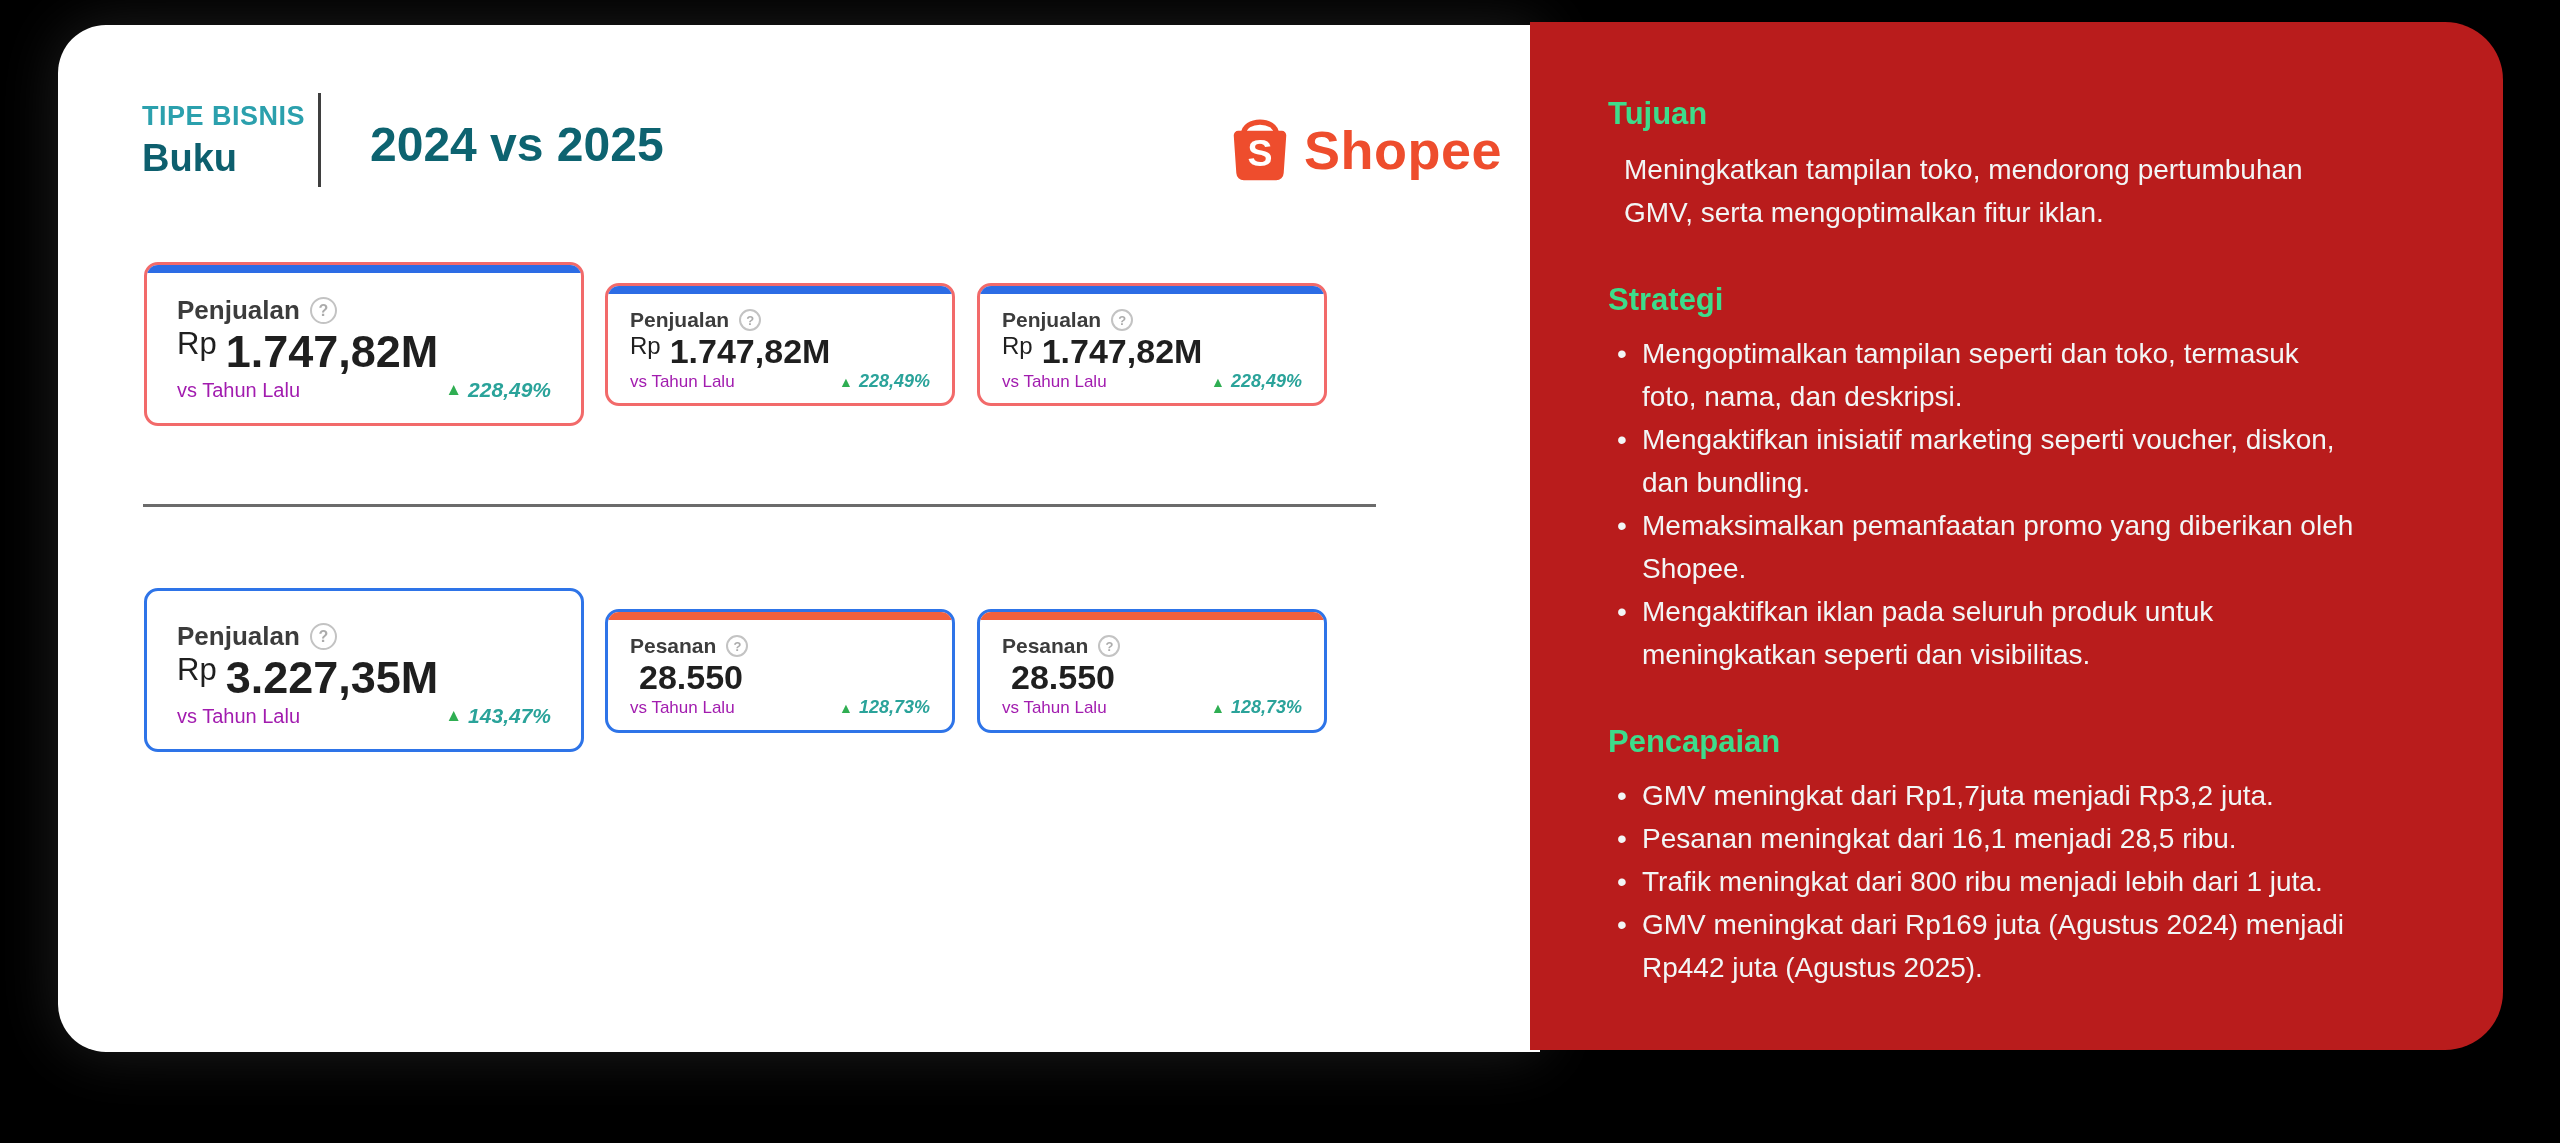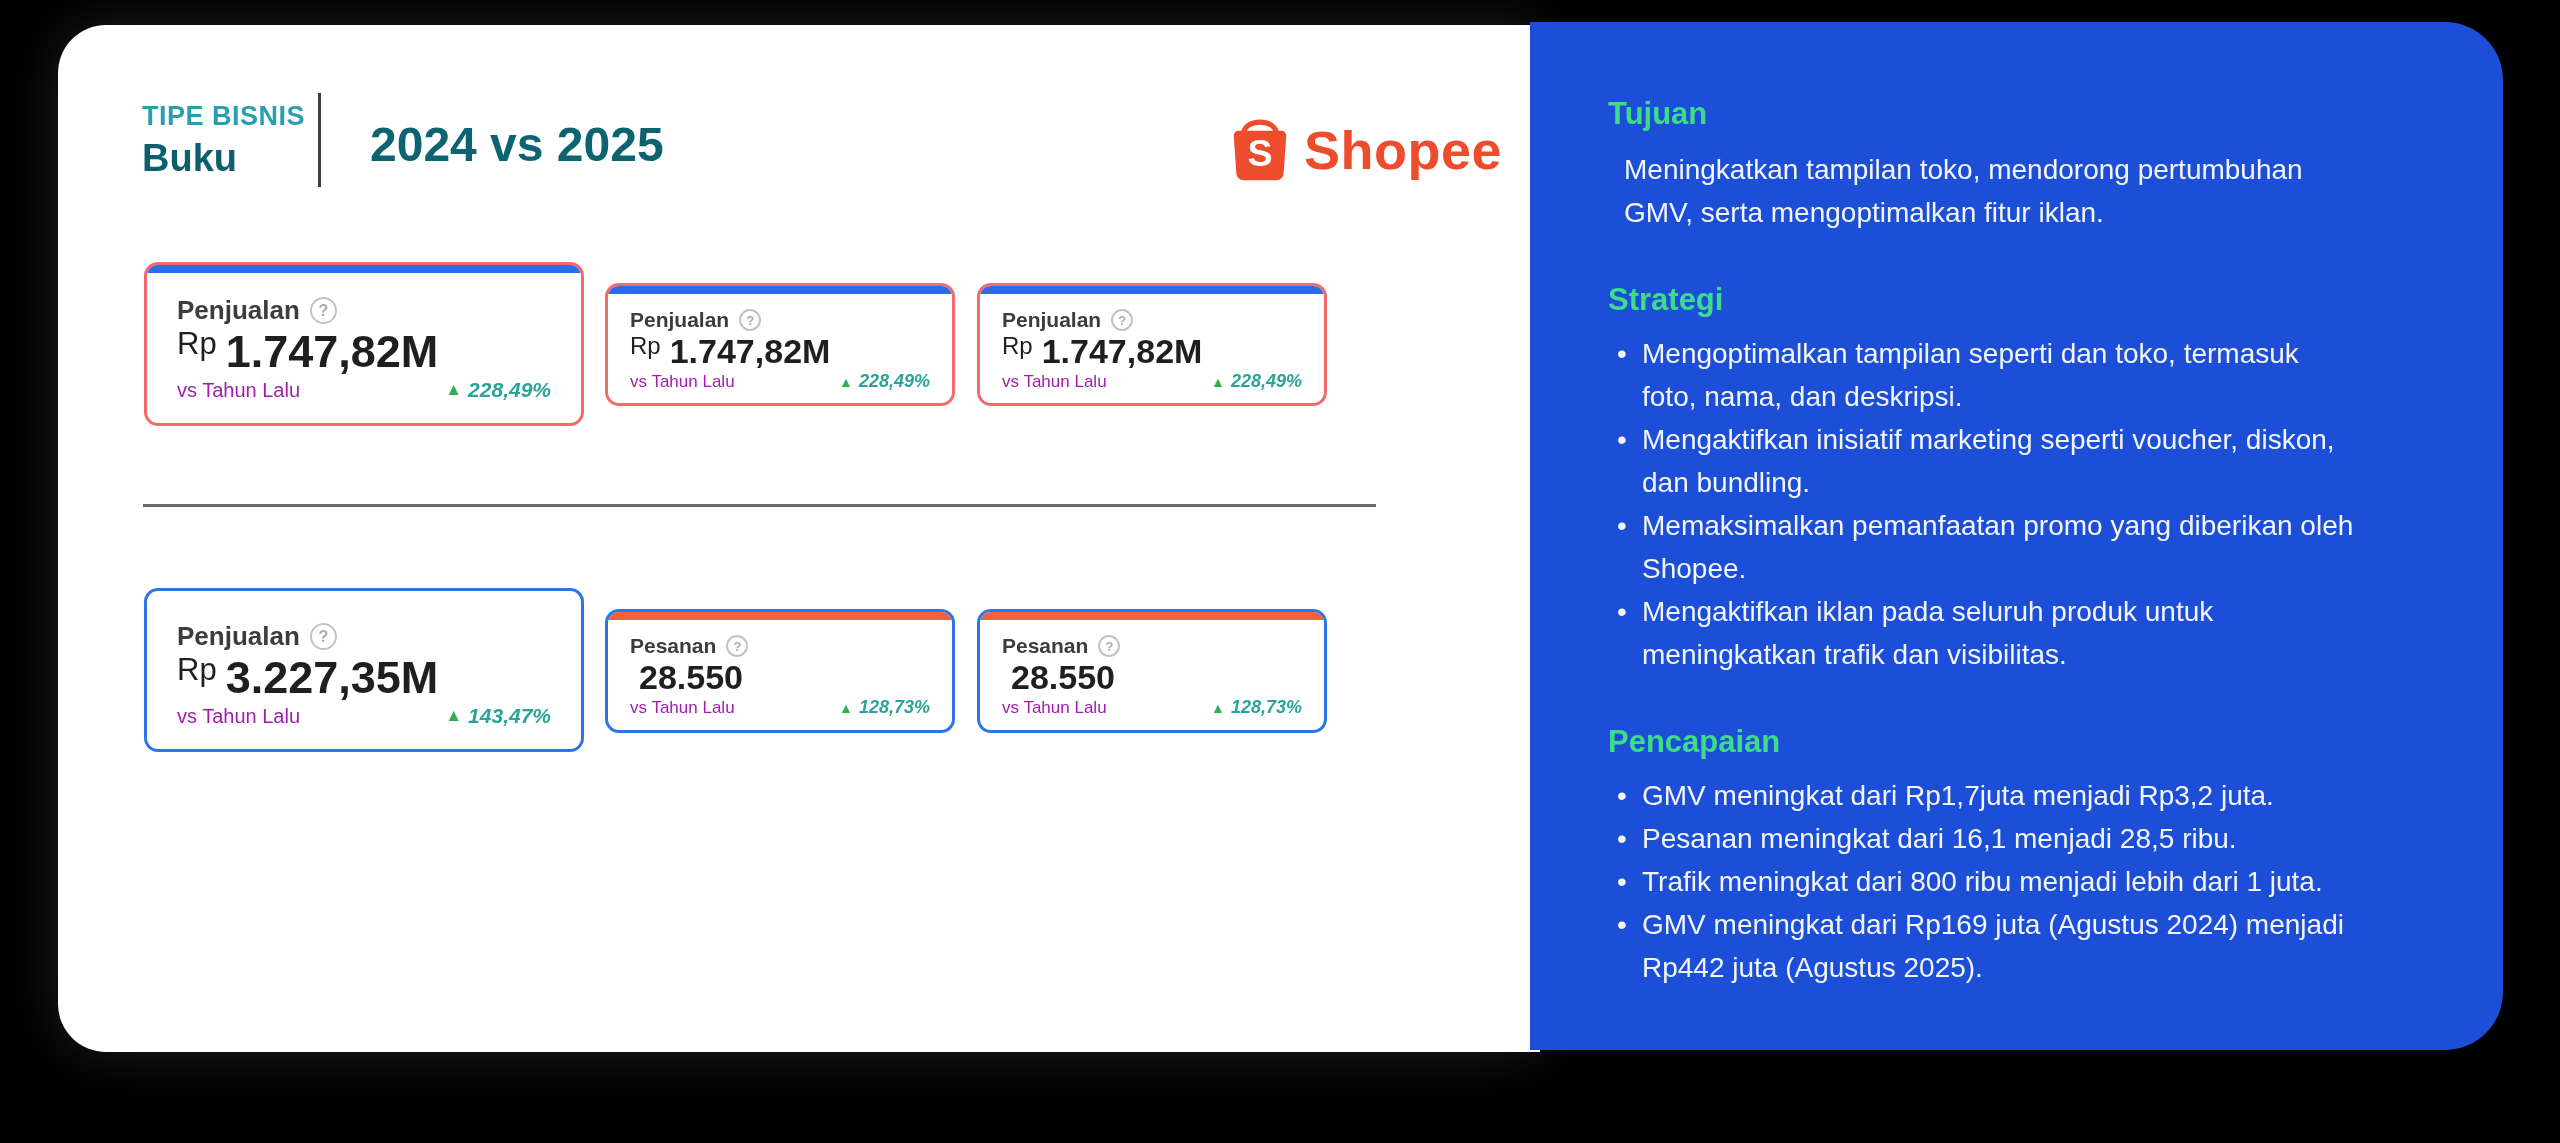--- a/index.html
+++ b/index.html
@@ -60,21 +60,21 @@
   .delta{display:inline-flex;align-items:center;gap:6px;}
   .tri{color:#2fae52;}
   .pct{color:#2aa39a;font-weight:bold;font-style:italic;}
   .large .tri{font-size:17px;} .large .pct{font-size:21px;}
   .small .tri{font-size:14px;} .small .pct{font-size:18px;}
 
   .hdivider{position:absolute;left:85px;top:479px;width:1233px;height:3px;background:#6b6b6b;}
 
   
   .panel{position:absolute;left:1530px;top:22px;width:973px;height:1028px;
-         background:#1d4ed8;border-radius:0 58px 58px 0;box-sizing:border-box;
+         background:#b91c1c;border-radius:0 58px 58px 0;box-sizing:border-box;
          padding:74px 40px 0 78px;}
   .sb-section{margin:0 0 48px;}
   .sb-section h3{margin:0 0 14px;font-size:31px;font-weight:bold;color:#3ddc8b;}
   .sb-text{margin:16px;max-width:745px;font-size:28px;line-height:43px;color:#f2f6f6;}
   .panel ul{list-style:none;margin:0;padding:0;max-width:752px;}
   .panel li{position:relative;padding-left:34px;font-size:28px;line-height:43px;color:#f2f6f6;}
   .panel li::before{content:"\2022";position:absolute;left:9px;color:#f2f6f6;}
 </style>
 </head>
 <body>
@@ -220,21 +220,21 @@
     <h3>Tujuan</h3>
     <p class="sb-text">Meningkatkan tampilan toko, mendorong pertumbuhan GMV, serta mengoptimalkan fitur iklan.</p>
   </section>
 
   <section class="sb-section">
     <h3>Strategi</h3>
     <ul>
       <li>Mengoptimalkan tampilan seperti dan toko, termasuk foto, nama, dan deskripsi.</li>
       <li>Mengaktifkan inisiatif marketing seperti voucher, diskon, dan bundling.</li>
       <li>Memaksimalkan pemanfaatan promo yang diberikan oleh Shopee.</li>
-      <li>Mengaktifkan iklan pada seluruh produk untuk meningkatkan trafik dan visibilitas.</li>
+      <li>Mengaktifkan iklan pada seluruh produk untuk meningkatkan seperti dan visibilitas.</li>
     </ul>
   </section>
 
   <section class="sb-section">
     <h3>Pencapaian</h3>
     <ul>
       <li>GMV meningkat dari Rp1,7juta menjadi Rp3,2 juta.</li>
       <li>Pesanan meningkat dari 16,1 menjadi 28,5 ribu.</li>
       <li>Trafik meningkat dari 800 ribu menjadi lebih dari 1 juta.</li>
       <li>GMV meningkat dari Rp169 juta (Agustus 2024) menjadi Rp442 juta (Agustus 2025).</li>

